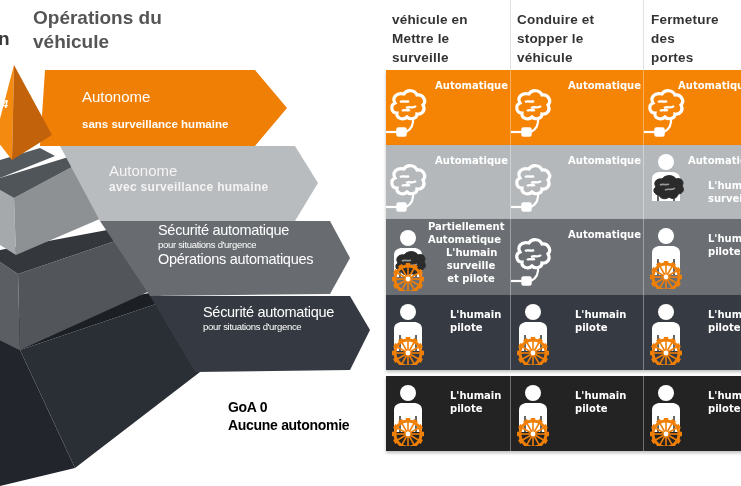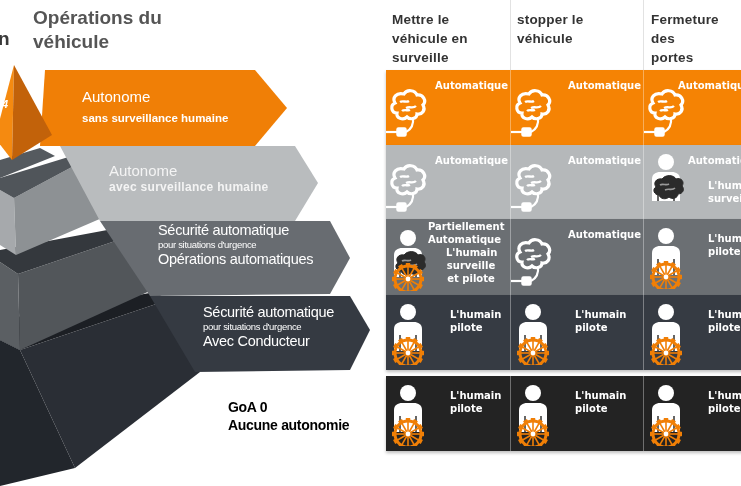--- a/index.html
+++ b/index.html
@@ -11,21 +11,21 @@
 
   
   #pyramid { position: absolute; left: 0; top: 0; }
 
   .band { position: absolute; color: #fff; }
   .band .big { font-weight: normal; }
   .band .small { font-weight: bold; }
 
   .b1 { left: 82px; top: 88px; }
   .b1 .big { font-size: 15px; }
-  .b1 .small { font-size: 11.5px; margin-top: 7px; }
+  .b1 .small { font-size: 11.5px; margin-top: 13px; }
 
   .b2 { left: 109px; top: 162px; }
   .b2 .big { font-size: 15px; color: #f4f4f4; }
   .b2 .small { font-size: 12px; color: #f4f4f4; letter-spacing: 0.3px; margin-top: 1px; }
 
   .b3 { left: 158px; top: 222px; }
   .b3 .big { font-size: 14.5px; letter-spacing: -0.3px; line-height: 17px; }
   .b3 .small { font-size: 9.5px; letter-spacing: -0.3px; font-weight: normal; line-height: 12px; }
 
   .b4 { left: 203px; top: 304px; }
@@ -92,35 +92,35 @@
   <div class="small">avec surveillance humaine</div>
 </div>
 <div class="band b3">
   <div class="big">Sécurité automatique</div>
   <div class="small">pour situations d'urgence</div>
   <div class="big">Opérations automatiques</div>
 </div>
 <div class="band b4">
   <div class="big">Sécurité automatique</div>
   <div class="small">pour situations d'urgence</div>
-  <div class="big">Avec Conducteur</div>
 </div>
 <div class="goa0">
   <div>GoA 0</div>
   <div>Aucune autonomie</div>
 </div>
 
 <div class="vsep" style="left:510px"></div>
 <div class="vsep" style="left:643px"></div>
 <div class="col-head" style="left:392px">
+  <div>véhicule en</div>
   <div>Mettre le</div>
-  <div>véhicule en</div>
   <div>surveille</div>
 </div>
 <div class="col-head" style="left:517px">
+  <div>Conduire et</div>
   <div>stopper le</div>
   <div>véhicule</div>
 </div>
 <div class="col-head" style="left:651px">
   <div>Fermeture des</div>
   <div>portes</div>
   <div>(cas du train)</div>
 </div>
 
 <div id="grid">

